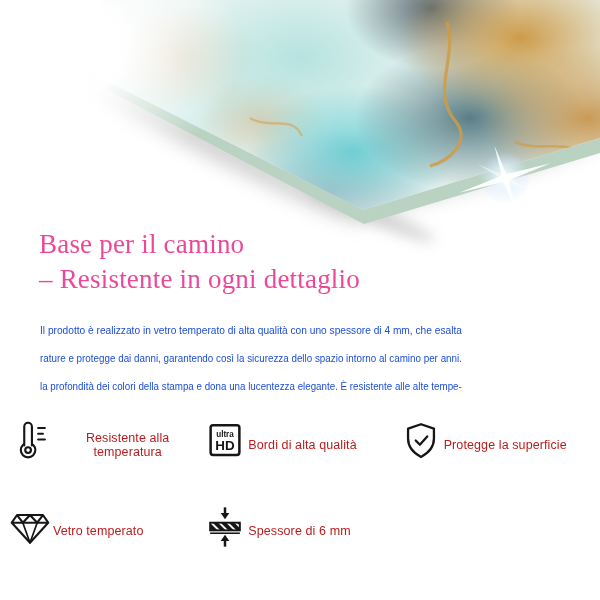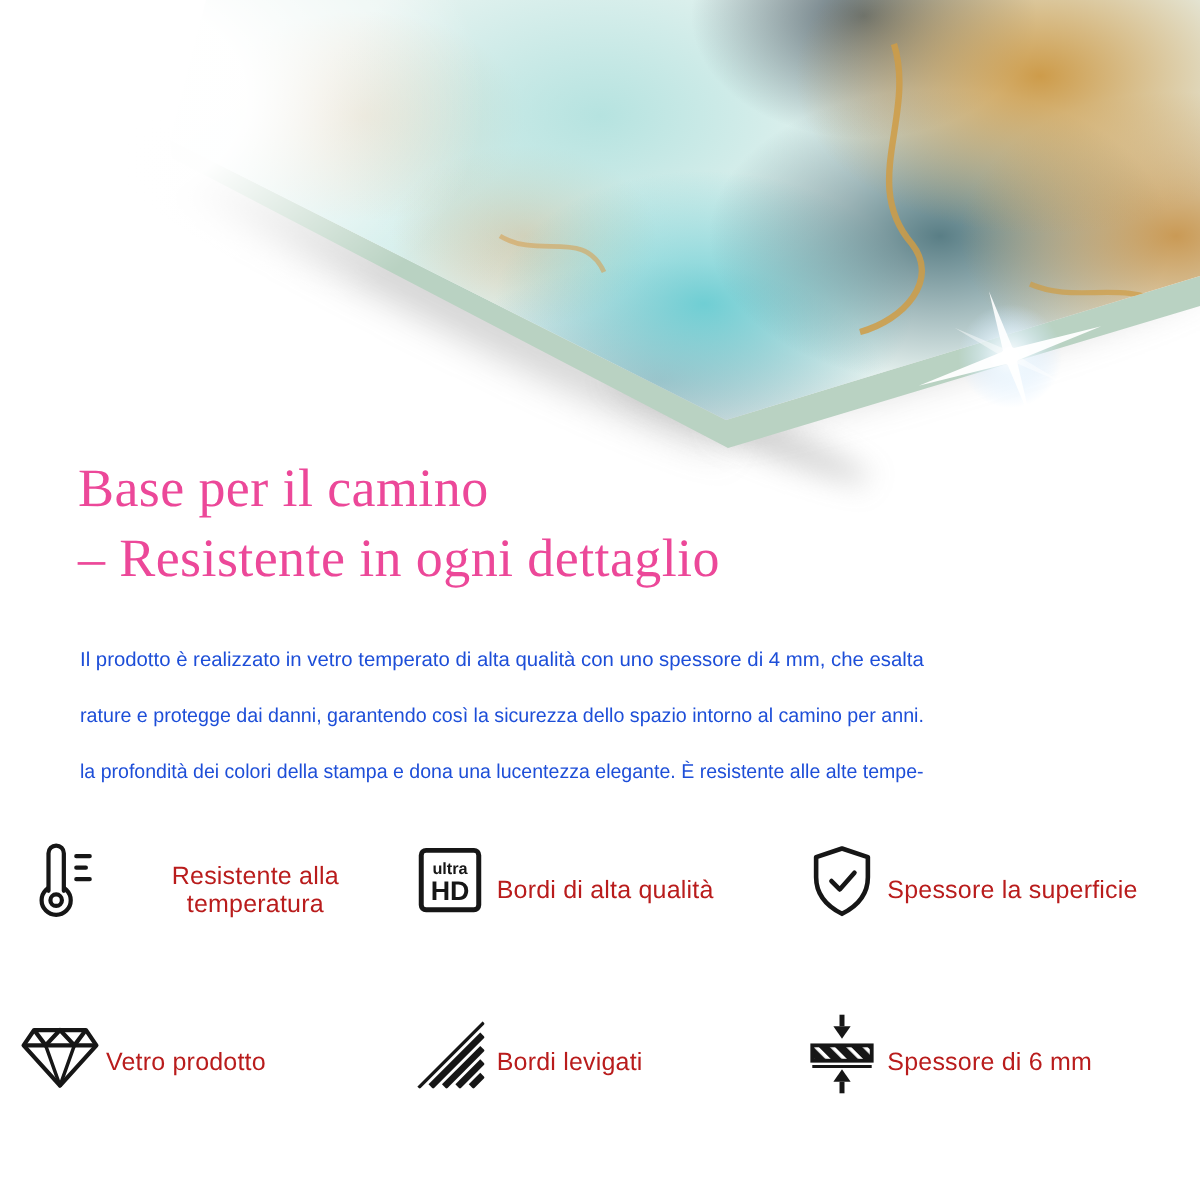--- a/index.html
+++ b/index.html
@@ -133,52 +133,35 @@
       <div class="label">Bordi di alta qualità</div>
     </div>
 
     <div class="cell">
       <div class="icon-box">
         <svg width="46" height="46" viewBox="0 0 48 48" stroke-linejoin="round" stroke-linecap="round">
           <path d="M24 6.5 L37.5 11 v10.5 c0 9.6 -6.6 15.6 -13.5 19.1 c-6.9 -3.5 -13.5 -9.5 -13.5 -19.1 V11 Z" stroke-width="2.4"></path>
           <path d="M18.5 23.5 l4.3 4.4 l7.7 -8.7" stroke-width="2.4"></path>
         </svg>
       </div>
-      <div class="label">Spessore la superficie</div>
+      <div class="label">Protegge la superficie</div>
     </div>
 
     <div class="cell">
       <div class="icon-box">
         <svg width="46" height="46" viewBox="0 0 48 48" stroke-linejoin="round">
           <path d="M10.5 11.5 H37.5 L43 19.5 L24 40.5 L5 19.5 Z"></path>
           <path d="M5 19.5 H43"></path>
           <path d="M10.5 11.5 L16.5 19.5 L24 11.5 L31.5 19.5 L37.5 11.5"></path>
           <path d="M16.5 19.5 L24 40.5 L31.5 19.5" stroke-width="1.8"></path>
         </svg>
       </div>
-      <div class="label">Vetro prodotto</div>
+      <div class="label">Vetro temperato</div>
     </div>
 
-    <div class="cell">
-      <div class="icon-box">
-        <svg width="46" height="46" viewBox="0 0 48 48">
-          <clipPath id="tri">
-              <polygon points="6,42 42,42 42,6"></polygon>
-            </clipPath>
-          <g clip-path="url(#tri)" stroke="#161616" stroke-width="3.4">
-            <line x1="7" y1="41" x2="41" y2="7"></line>
-            <line x1="14" y1="41" x2="41" y2="14"></line>
-            <line x1="21" y1="41" x2="41" y2="21"></line>
-            <line x1="28" y1="41" x2="41" y2="28"></line>
-            <line x1="35" y1="41" x2="41" y2="35"></line>
-          </g>
-        </svg>
-      </div>
-      <div class="label">Bordi levigati</div>
-    </div>
 
     <div class="cell">
       <div class="icon-box">
         <svg width="46" height="46" viewBox="0 0 48 48">
           <defs>
             <pattern id="hatch" patternUnits="userSpaceOnUse" width="6" height="6" patternTransform="rotate(-45)">
               <rect x="0" y="0" width="3" height="6" fill="#161616"></rect>
             </pattern>
           </defs>
           <line x1="24" y1="3.5" x2="24" y2="9.5" stroke-width="2.6"></line>

